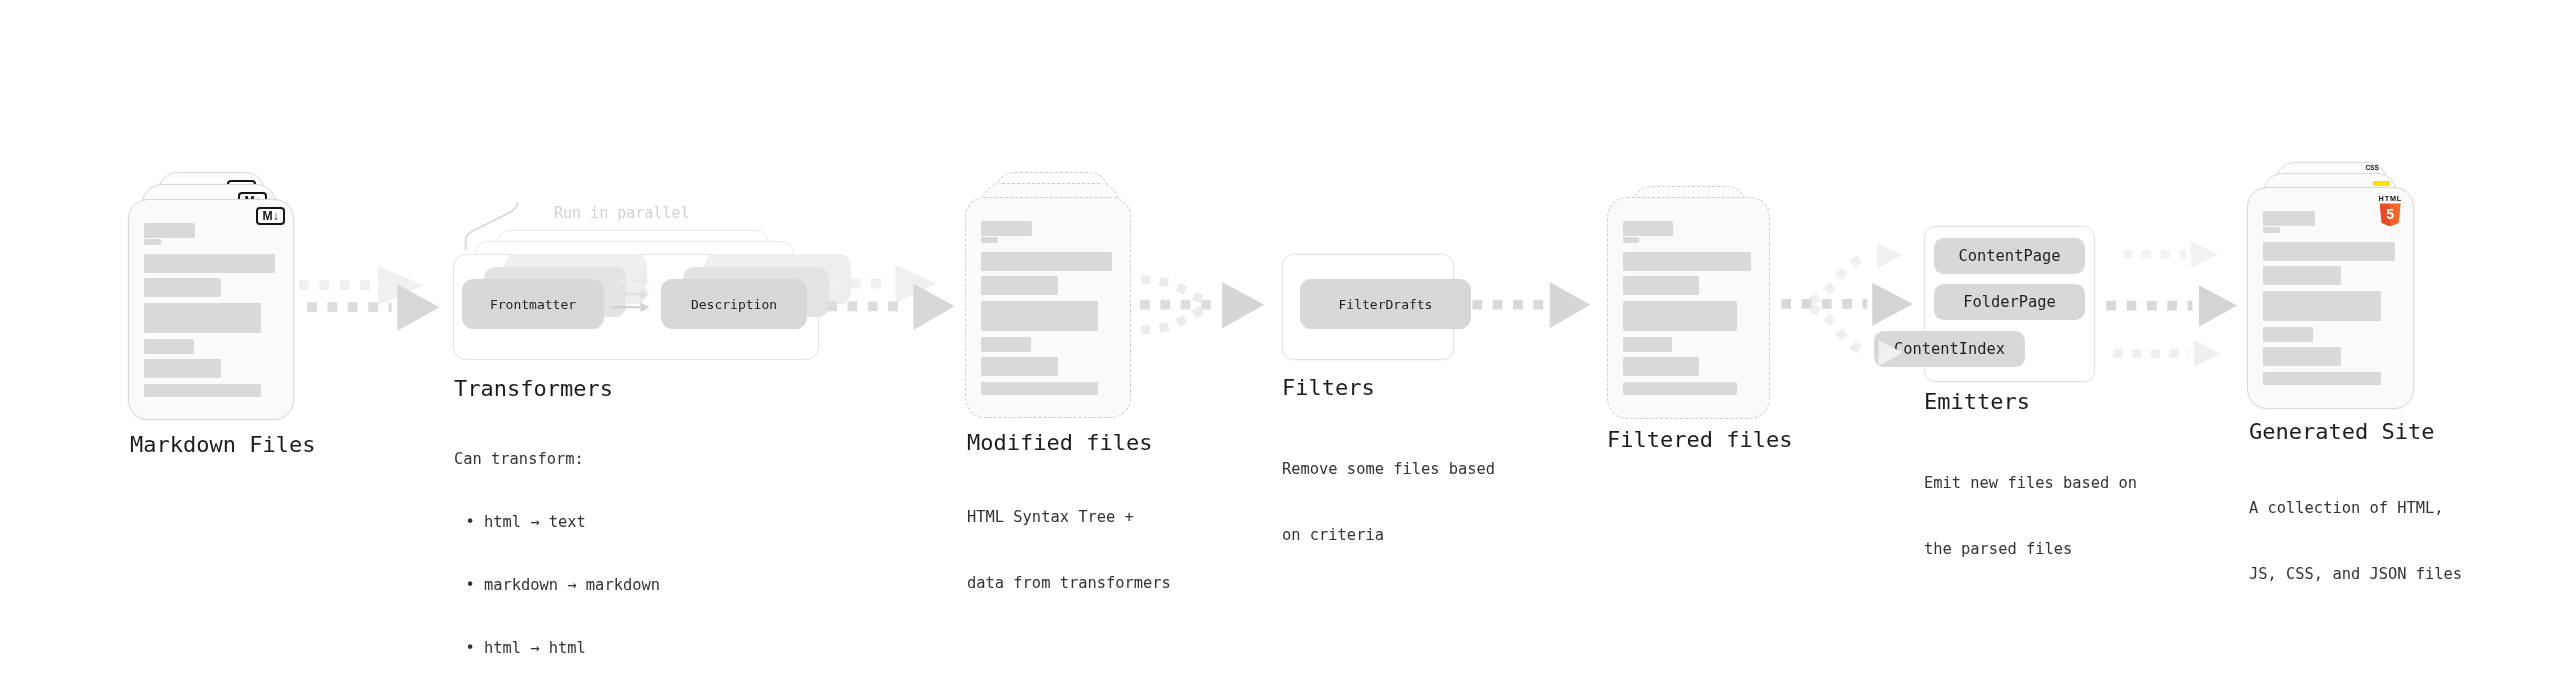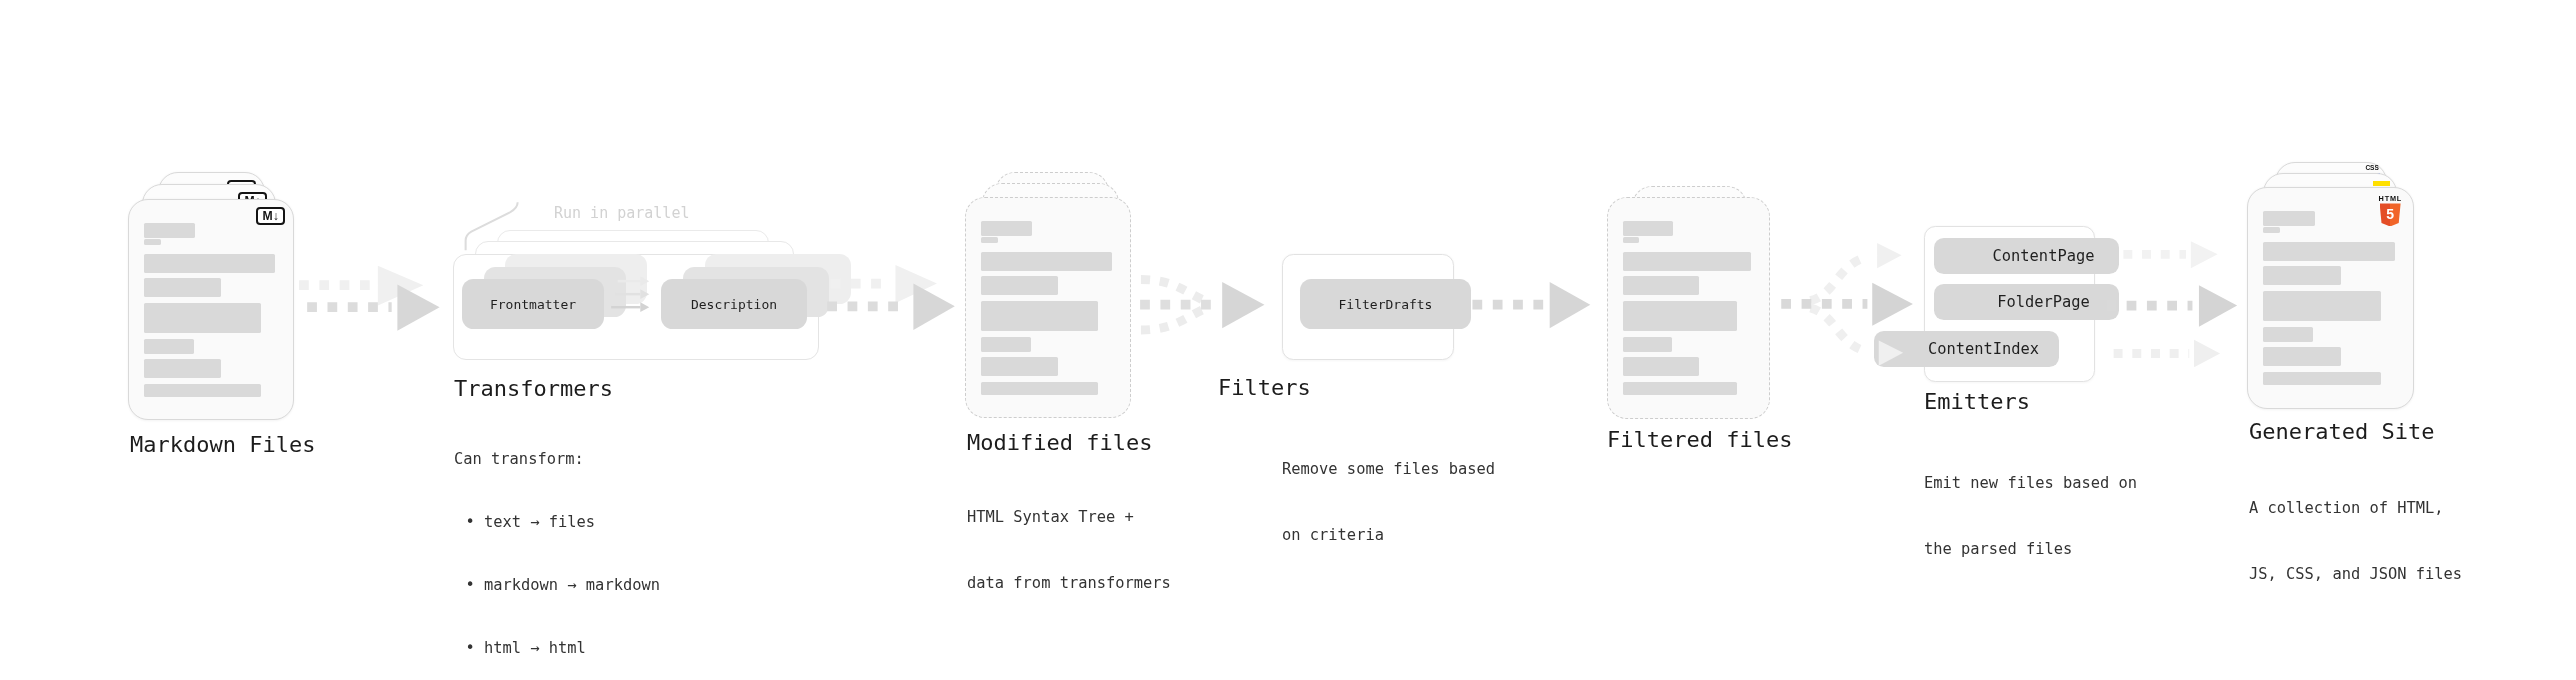--- a/index.html
+++ b/index.html
@@ -45,21 +45,21 @@
     position:absolute;height:50px;border-radius:11.4px;background:#d8d8d8;
     display:flex;align-items:center;justify-content:center;
     font-size:13px;color:#1f1f1f;white-space:pre;
   }
   .pill.ghost1{background:#e3e3e3;}
   .pill.ghost2{background:#eeeeee;}
   .widget-card{position:absolute;background:#ffffff;border:1.6px solid #e2e2e2;border-radius:11.4px;box-sizing:border-box;box-shadow:0 0.8px 2.4px rgba(0,0,0,0.04);}
   .emit-pill{
     position:absolute;height:36px;border-radius:9.8px;background:#d8d8d8;
     display:flex;align-items:center;justify-content:center;
-    font-size:15.4px;color:#1f1f1f;white-space:pre;padding-left:34px;
+    font-size:15.4px;color:#1f1f1f;white-space:pre;
   }
   
   .title{position:absolute;font-size:22px;line-height:1.2;color:#1c1c1c;white-space:pre;}
   .desc{position:absolute;font-size:15.4px;line-height:22px;color:#333;white-space:pre;}
   .desc.tight{line-height:21px;}
   .desc .indent{padding-left:11.4px;}
   .annotation{position:absolute;font-size:15px;color:#d2d2d2;white-space:pre;margin-left:30px;}
   .overlay{position:absolute;left:0;top:0;pointer-events:none;}
 </style>
 </head>
@@ -101,21 +101,21 @@
     <div class="pill ghost1" style="left:484px;top:267px;width:142px"></div>
     <div class="pill ghost2" style="left:705px;top:254px;width:146px"></div>
     <div class="pill ghost1" style="left:683px;top:267px;width:146px"></div>
 
     <div class="pill" style="left:462px;top:279px;width:142px">Frontmatter</div>
     <div class="pill" style="left:661px;top:279px;width:146px">Description</div>
 
     <div class="title" style="left:454px;top:376px">Transformers</div>
     <div class="desc tight" style="left:454px;top:407px">
       <div>Can transform:</div>
-      <div class="indent">• text → files</div>
+      <div class="indent">• html → text</div>
       <div class="indent">• markdown → markdown</div>
       <div class="indent">• html → html</div>
     </div>
   </div>
 
   <div>
     <div class="doc dashed back" style="left:995px;top:172px;width:114px;height:221px"></div>
     <div class="doc dashed back" style="left:982px;top:183px;width:137px;height:221px"></div>
     <div class="doc dashed" style="left:965px;top:197px;width:166px;height:221px">
       <div class="doc-bars">
@@ -132,21 +132,21 @@
     <div class="title" style="left:967px;top:430px">Modified files</div>
     <div class="desc" style="left:967px;top:462px">
       <div>HTML Syntax Tree +</div>
       <div>data from transformers</div>
     </div>
   </div>
 
   <div>
     <div class="widget-card" style="left:1282px;top:254px;width:172px;height:106px"></div>
     <div class="pill" style="left:1300px;top:279px;width:171px">FilterDrafts</div>
-    <div class="title" style="left:1218px;top:375px">Filters</div>
+    <div class="title" style="left:1282px;top:375px">Filters</div>
     <div class="desc" style="left:1282px;top:414px">
       <div>Remove some files based</div>
       <div>on criteria</div>
     </div>
   </div>
 
   <div>
     <div class="doc dashed back" style="left:1632px;top:186px;width:115px;height:221px"></div>
     <div class="doc dashed" style="left:1607px;top:197px;width:163px;height:222px">
       <div class="doc-bars">

